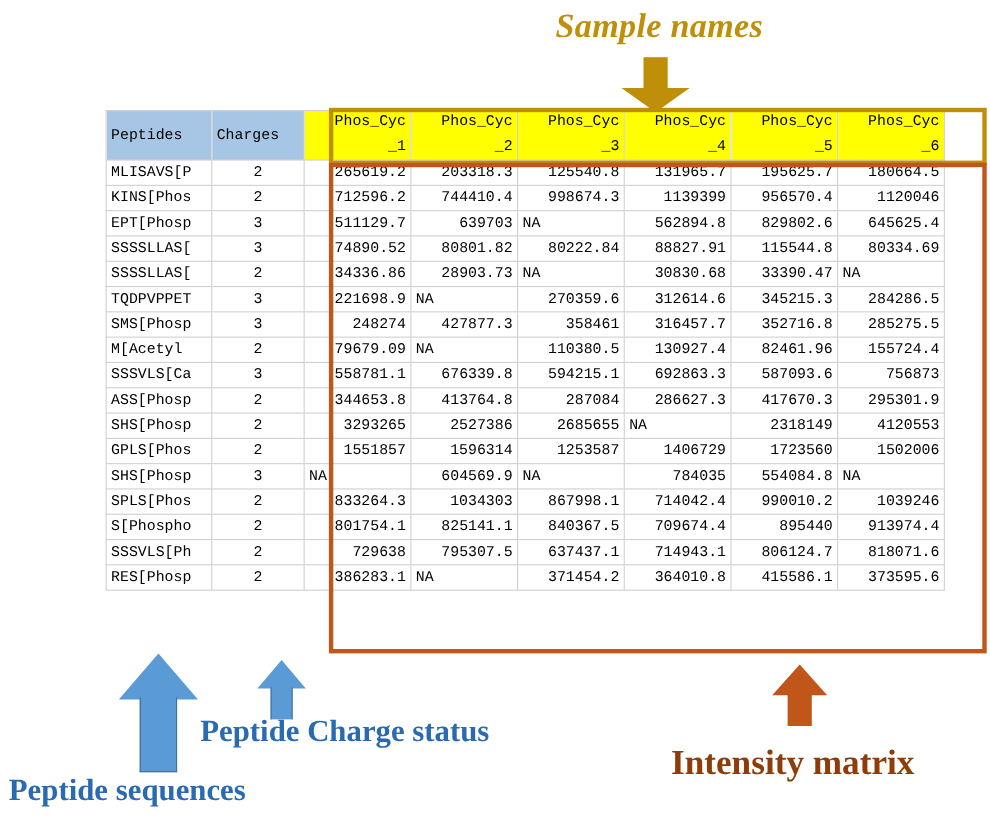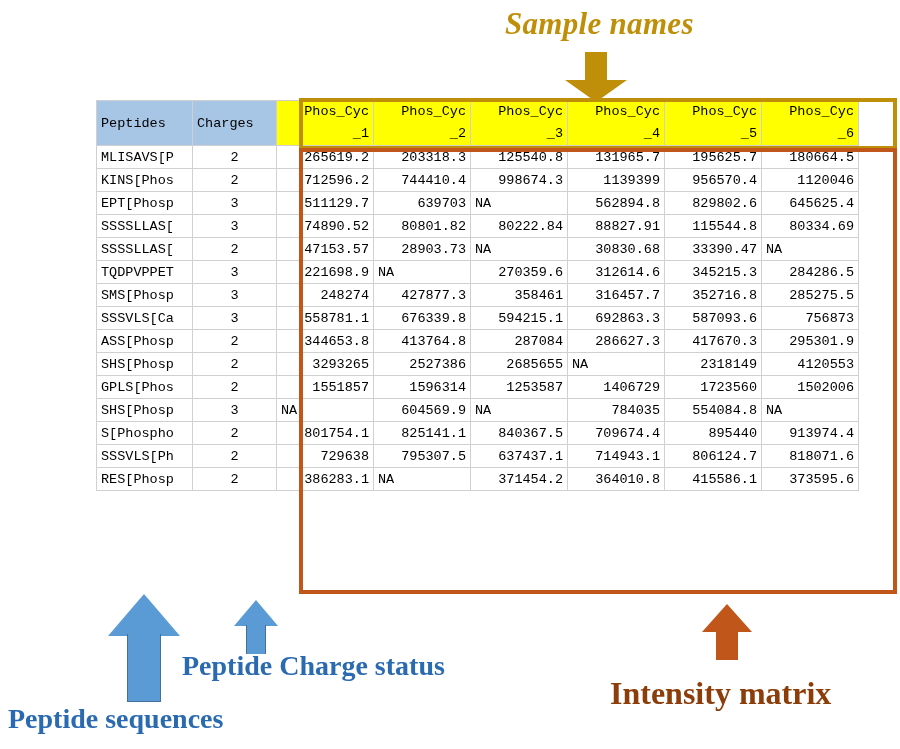--- a/index.html
+++ b/index.html
@@ -184,21 +184,21 @@
         <td class="c-val">74890.52</td>
         <td class="c-val">80801.82</td>
         <td class="c-val">80222.84</td>
         <td class="c-val">88827.91</td>
         <td class="c-val">115544.8</td>
         <td class="c-val">80334.69</td>
       </tr>
       <tr>
         <td class="c-pep">SSSSLLAS[</td>
         <td class="c-chg">2</td>
-        <td class="c-val">47153.57</td>
+        <td class="c-val">34336.86</td>
         <td class="c-val">28903.73</td>
         <td class="c-val na">NA</td>
         <td class="c-val">30830.68</td>
         <td class="c-val">33390.47</td>
         <td class="c-val na">NA</td>
       </tr>
       <tr>
         <td class="c-pep">TQDPVPPET</td>
         <td class="c-chg">3</td>
         <td class="c-val">221698.9</td>
@@ -212,20 +212,30 @@
         <td class="c-pep">SMS[Phosp</td>
         <td class="c-chg">3</td>
         <td class="c-val">248274</td>
         <td class="c-val">427877.3</td>
         <td class="c-val">358461</td>
         <td class="c-val">316457.7</td>
         <td class="c-val">352716.8</td>
         <td class="c-val">285275.5</td>
       </tr>
       <tr>
+        <td class="c-pep">M[Acetyl</td>
+        <td class="c-chg">2</td>
+        <td class="c-val">79679.09</td>
+        <td class="c-val na">NA</td>
+        <td class="c-val">110380.5</td>
+        <td class="c-val">130927.4</td>
+        <td class="c-val">82461.96</td>
+        <td class="c-val">155724.4</td>
+      </tr>
+      <tr>
         <td class="c-pep">SSSVLS[Ca</td>
         <td class="c-chg">3</td>
         <td class="c-val">558781.1</td>
         <td class="c-val">676339.8</td>
         <td class="c-val">594215.1</td>
         <td class="c-val">692863.3</td>
         <td class="c-val">587093.6</td>
         <td class="c-val">756873</td>
       </tr>
       <tr>
@@ -262,20 +272,30 @@
         <td class="c-pep">SHS[Phosp</td>
         <td class="c-chg">3</td>
         <td class="c-val na">NA</td>
         <td class="c-val">604569.9</td>
         <td class="c-val na">NA</td>
         <td class="c-val">784035</td>
         <td class="c-val">554084.8</td>
         <td class="c-val na">NA</td>
       </tr>
       <tr>
+        <td class="c-pep">SPLS[Phos</td>
+        <td class="c-chg">2</td>
+        <td class="c-val">833264.3</td>
+        <td class="c-val">1034303</td>
+        <td class="c-val">867998.1</td>
+        <td class="c-val">714042.4</td>
+        <td class="c-val">990010.2</td>
+        <td class="c-val">1039246</td>
+      </tr>
+      <tr>
         <td class="c-pep">S[Phospho</td>
         <td class="c-chg">2</td>
         <td class="c-val">801754.1</td>
         <td class="c-val">825141.1</td>
         <td class="c-val">840367.5</td>
         <td class="c-val">709674.4</td>
         <td class="c-val">895440</td>
         <td class="c-val">913974.4</td>
       </tr>
       <tr>

